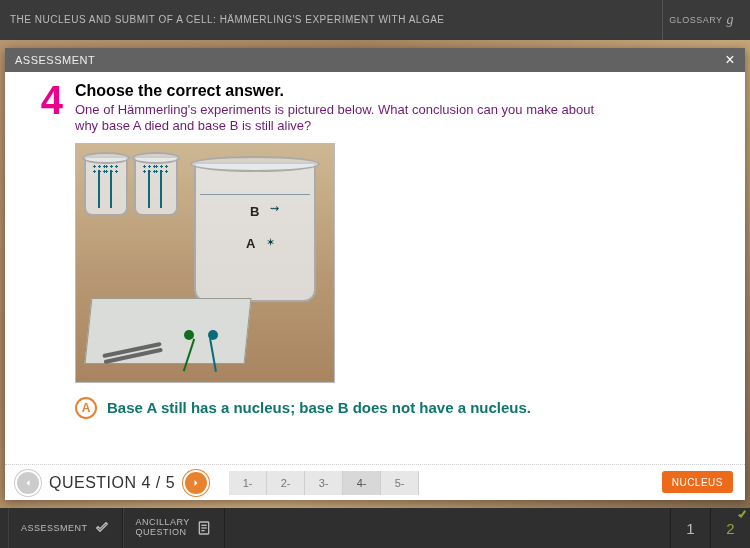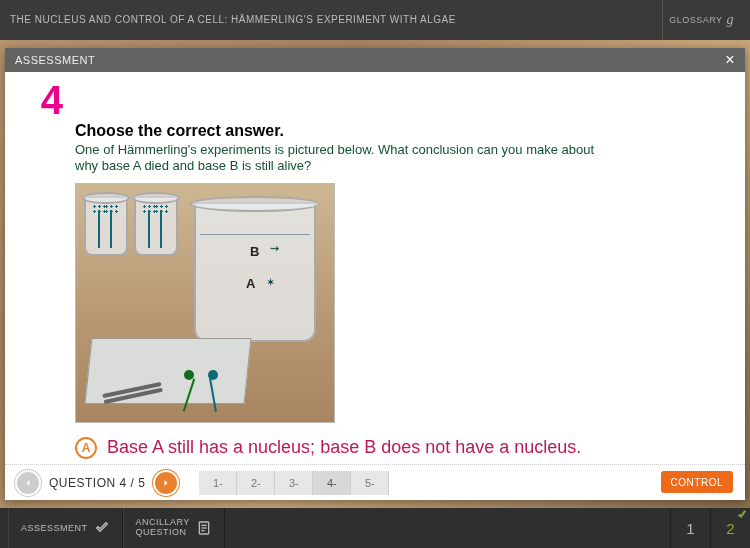--- a/index.html
+++ b/index.html
@@ -17,23 +17,23 @@
 .stage { position: absolute; top: 40px; left: 0; right: 0; bottom: 40px; background: linear-gradient(135deg, #b89570 0%, #a88560 30%, #c9a77a 60%, #8a6d4e 100%); }
 
 
 .panel { position: absolute; top: 48px; left: 5px; right: 5px; bottom: 48px; background: #fff; box-shadow: 0 2px 10px rgba(0,0,0,0.4); display: flex; flex-direction: column; }
 .panel-header { background: #626262; color: #eee; height: 24px; display: flex; align-items: center; padding: 0 10px; font-size: 11px; letter-spacing: 0.5px; }
 .panel-header .spacer { flex: 1; }
 .close-x { font-size: 16px; cursor: pointer; color: #fff; }
 
 .panel-body { flex: 1; padding: 10px 18px 8px 18px; overflow: hidden; display: flex; gap: 12px; }
 .qnum { font-size: 40px; font-weight: bold; color: #ec008c; line-height: 0.9; width: 40px; text-align: right; }
-.qcontent { flex: 1; margin-top: 40px; }
+.qcontent { flex: 1; }
 .qinstr { font-weight: bold; font-size: 16px; margin-bottom: 2px; }
-.qtext { font-size: 13px; color: #14532d; line-height: 1.25; max-width: 540px; }
+.qtext { font-size: 13px; color: #701a75; line-height: 1.25; max-width: 540px; }
 
 .figure { margin-top: 8px; width: 260px; height: 240px; background: linear-gradient(180deg,#cdb893 0%, #b89874 55%, #a88560 100%); border: 1px solid #bbb; position: relative; overflow: hidden; }
 
 .beaker-big { position: absolute; right: 18px; top: 18px; width: 122px; height: 140px; background: rgba(235,240,245,0.75); border: 2px solid #aaa; border-radius: 0 0 12px 12px; }
 .beaker-big::before { content:""; position:absolute; top:-8px; left:-6px; right:-6px; height:12px; background:rgba(235,240,245,0.5); border:2px solid #aaa; border-radius:50%; }
 .water-line { position:absolute; top:30px; left:4px; right:4px; height:1px; background:#89a; }
 .lblA { position:absolute; font-weight:bold; font-size:13px; color:#222; }
 .lblB { position:absolute; font-weight:bold; font-size:13px; color:#222; }
 .small-beakers { position:absolute; left: 8px; top: 12px; display:flex; gap:6px; }
 .sb { width:44px; height:60px; background:rgba(235,240,245,0.7); border:2px solid #aaa; border-radius:0 0 8px 8px; position:relative;}
@@ -46,27 +46,27 @@
 .sample { position:absolute; width:10px; height:10px; border-radius:50%; }
 .sample.g { background:#126d1f; left:108px; bottom:42px;}
 .sample.b { background:#0b6b7a; left:132px; bottom:42px;}
 .stem { position:absolute; width:2px; height:34px; }
 .stem.g { background:#126d1f; left:112px; bottom:10px; transform:rotate(18deg);}
 .stem.b { background:#0b6b7a; left:136px; bottom:10px; transform:rotate(-10deg);}
 .creature { position:absolute; font-size:11px; color:#04414c; }
 
 .answer-row { display:flex; align-items:center; gap:10px; margin-top:14px; }
 .answer-letter { width:22px; height:22px; border:2px solid #e9822f; color:#e9822f; border-radius:50%; display:flex; align-items:center; justify-content:center; font-weight:bold; font-size:12px; }
-.answer-text { font-size:18px; color:#be185d; }
+.answer-text { font-size:15px; color:#0f766e;font-weight:bold; }
 
 .panel-footer { height: 36px; border-top:1px dotted #ccc; background:#fff; display:flex; align-items:center; padding: 0 10px; gap:8px; position: relative; }
 .nav-btn { width:26px; height:26px; border-radius:50%; background:#e9822f; color:#fff; display:flex; align-items:center; justify-content:center; box-shadow: inset 0 0 0 2px #fff, 0 0 0 1px #e9822f; cursor:pointer; }
 .nav-btn.disabled { background:#ccc; box-shadow: inset 0 0 0 2px #fff, 0 0 0 1px #ccc; cursor:default; }
 .nav-btn svg { width:12px; height:12px; fill:#fff; }
-.progress-label { font-size:12px; color:#333; letter-spacing:0.5px; }
+.progress-label { font-size:16px; color:#333; letter-spacing:0.5px; }
 .qtabs { display:flex; margin-left:12px; }
 .qtab { width:38px; height:24px; background:#e7e7e7; border-right:1px solid #cfcfcf; color:#777; font-size:11px; display:flex; align-items:center; justify-content:center; }
 .qtab.active { background:#d8d8d8; color:#555; }
 .submit-btn { position:absolute; right:12px; top:6px; height:22px; padding:0 10px; background:#ec6a1a; color:#fff; border:none; border-radius:3px; font-size:10px; letter-spacing:0.5px; cursor:pointer; }
 
 
 .bottombar { position:absolute; left:0; right:0; bottom:0; height:40px; background:#2f2f2f; display:flex; align-items:stretch; color:#bbb; font-size:9px; }
 .bottombar .spacer-left { width:8px; }
 .btab { display:flex; align-items:center; gap:6px; padding:0 12px; border-right:1px solid #1f1f1f; border-left:1px solid #3f3f3f; letter-spacing:0.5px; }
 .btab .icn { width:16px; height:16px; display:flex; align-items:center; justify-content:center; }
@@ -76,21 +76,21 @@
 .pagepad { flex:1; }
 .page-num { width:40px; display:flex; align-items:center; justify-content:center; font-size:15px; border-left:1px solid #1f1f1f; }
 .page-num.current { color:#8aa83a; position:relative; }
 .page-num.current::before { content:""; position:absolute; top:2px; right:4px; width:8px; height:8px; background:#8aa83a; clip-path: polygon(20% 50%, 0 70%, 40% 100%, 100% 20%, 80% 0, 40% 60%); }
 
 </style>
 </head>
 <body>
 
 <div class="topbar">
-  <div class="topbar-title">THE NUCLEUS AND CONTROL OF A CELL: HÄMMERLING'S EXPERIMENT WITH ALGAE</div>
+  <div class="topbar-title">THE NUCLEUS AND SUBMIT OF A CELL: HÄMMERLING'S EXPERIMENT WITH ALGAE</div>
   <div class="topbar-right">
     <div class="topbar-link">
       <span>GLOSSARY</span>
       <span class="glossary-icon">g</span>
     </div>
   </div>
 </div>
 
 <div class="stage"></div>
 
@@ -152,21 +152,21 @@
           <path d="M9 6l6 6-6 6z"></path>
         </svg>
     </div>
     <div class="qtabs">
       <div class="qtab">1-</div>
       <div class="qtab">2-</div>
       <div class="qtab">3-</div>
       <div class="qtab active">4-</div>
       <div class="qtab">5-</div>
     </div>
-    <button class="submit-btn">CONTROL</button>
+    <button class="submit-btn">NUCLEUS</button>
   </div>
 </div>
 
 <div class="bottombar">
   <div class="spacer-left"></div>
   <div class="btab">
     <span>ASSESSMENT</span>
     <span class="icn check-mark">
       <svg viewBox="0 0 24 24">
           <path d="M4 12l5 5L20 6l-2-2-9 9-3-3z"></path>

